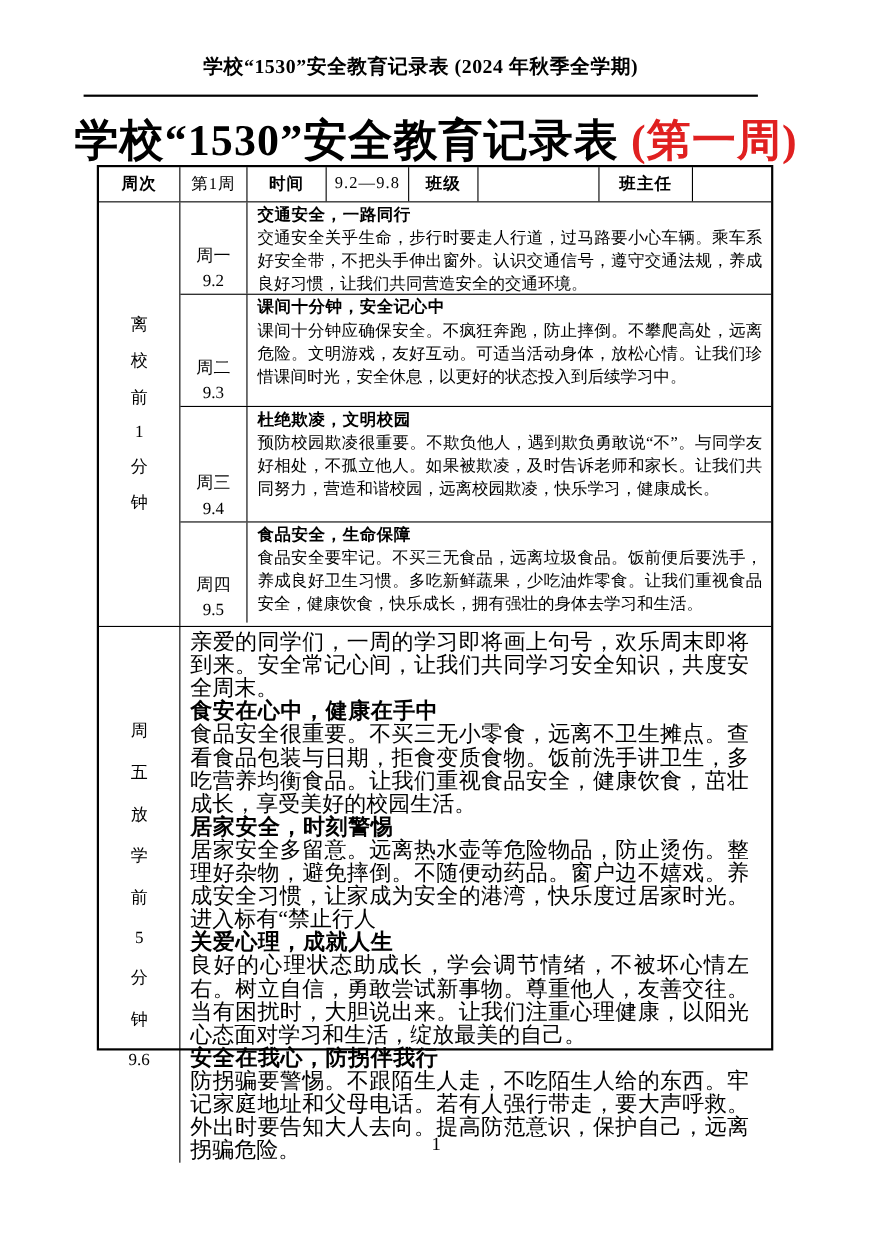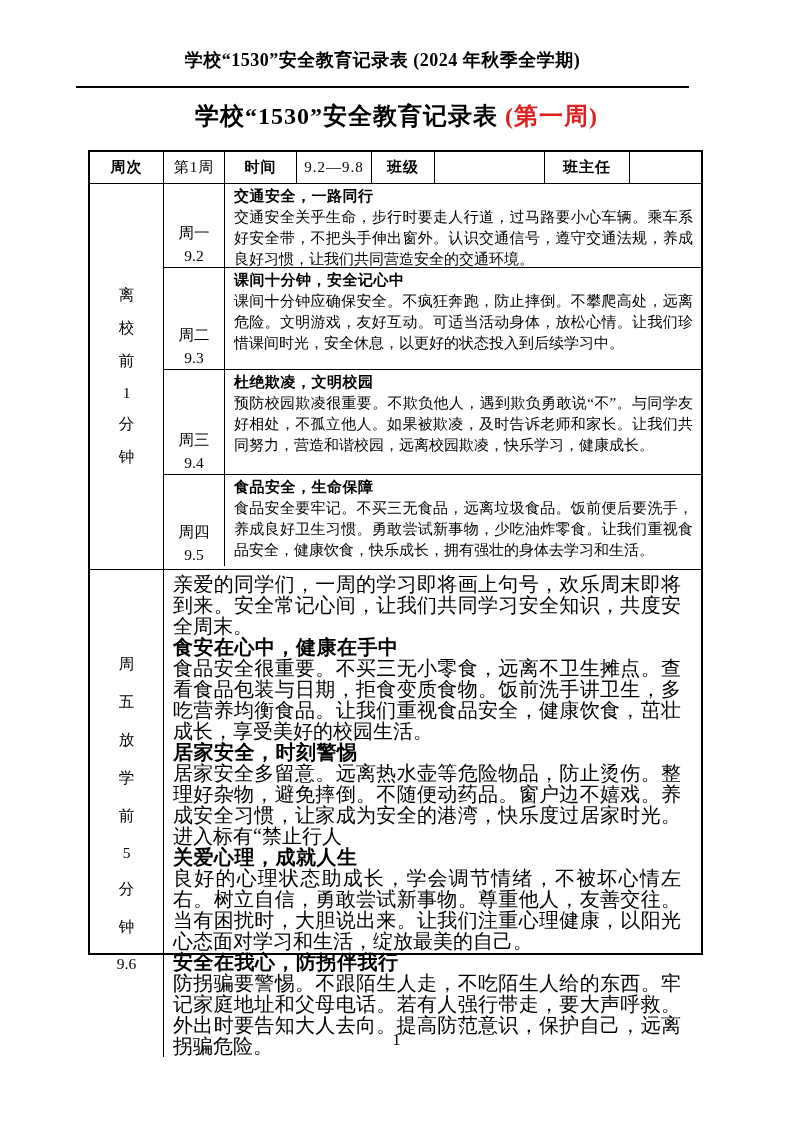--- a/index.html
+++ b/index.html
@@ -6,21 +6,21 @@
   html,body { width:793px; height:1122px; background:#ffffff; overflow:hidden; }
   body { font-family:"Liberation Serif","DejaVu Serif",serif; color:#000; position:relative; }
 
   .running-header {
     position:absolute; left:76px; top:48px; width:613px; height:40px;
     text-align:center; font-size:18px; font-weight:bold;
     border-bottom:2px solid #000; padding-bottom:6px; letter-spacing:0.5px;
   }
   .main-title {
     position:absolute; left:0; top:100px; width:793px;
-    text-align:center; font-size:24px; font-weight:bold; letter-spacing:1px;
+    text-align:center; font-size:40px; font-weight:bold; letter-spacing:1px;
   }
   .title-week { font-weight:bold; }
 
   .record-table {
     position:absolute; left:88px; top:150px; width:615px; height:805px;
     border:2px solid #000; display:flex; flex-direction:column;
   }
   .trow { display:flex; border-bottom:1px solid #000; }
   .trow:last-child { border-bottom:none; }
   .cell { border-right:1px solid #000; }
@@ -144,21 +144,21 @@
         </div>
       </div>
 
       <div class="subrow h4">
         <div class="cell day-cell">
           <span>周四</span>
           <span>9.5</span>
         </div>
         <div class="cell content-cell">
           <div class="c-title">食品安全，生命保障</div>
-          <div class="c-text">食品安全要牢记。不买三无食品，远离垃圾食品。饭前便后要洗手，养成良好卫生习惯。勇敢尝试新事物，少吃油炸零食。让我们重视食品安全，健康饮食，快乐成长，拥有强壮的身体去学习和生活。</div>
+          <div class="c-text">食品安全要牢记。不买三无食品，远离垃圾食品。饭前便后要洗手，养成良好卫生习惯。多吃新鲜蔬果，少吃油炸零食。让我们重视食品安全，健康饮食，快乐成长，拥有强壮的身体去学习和生活。</div>
         </div>
       </div>
 
     </div>
   </div>
 
   <div class="trow sec2">
     <div class="cell side-cell">
       <span>周</span>
       <span>五</span>

